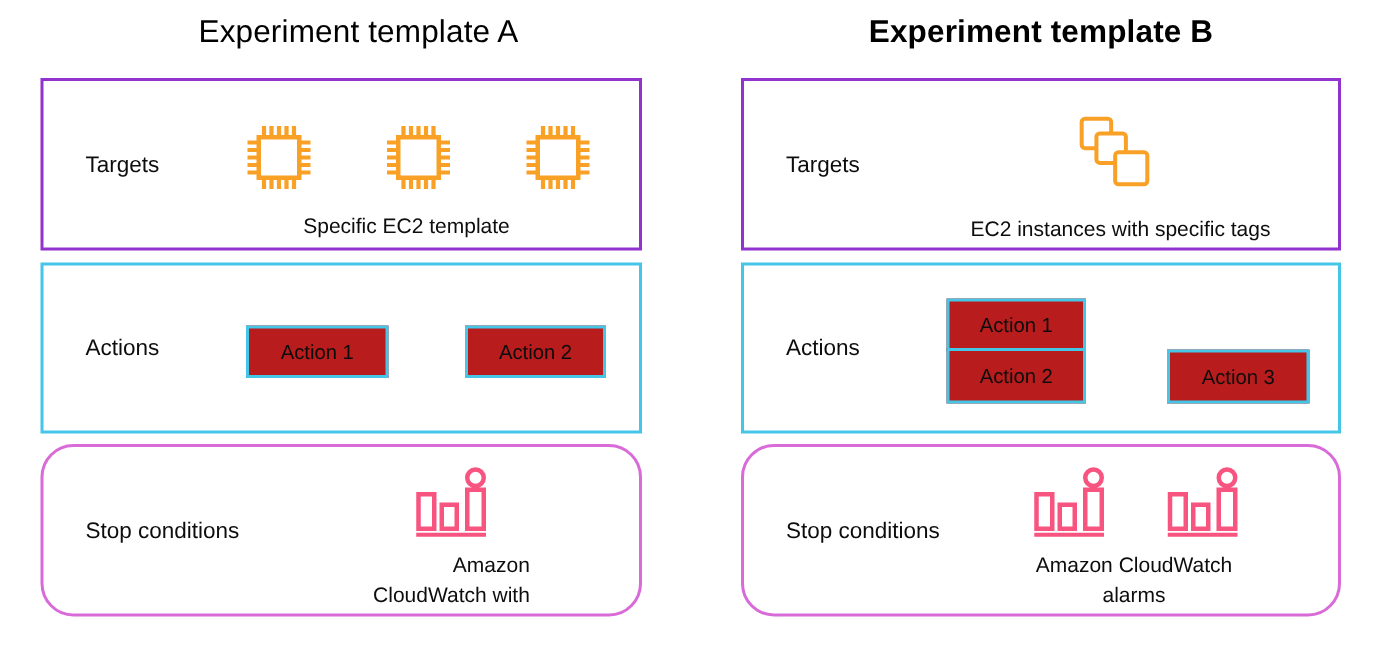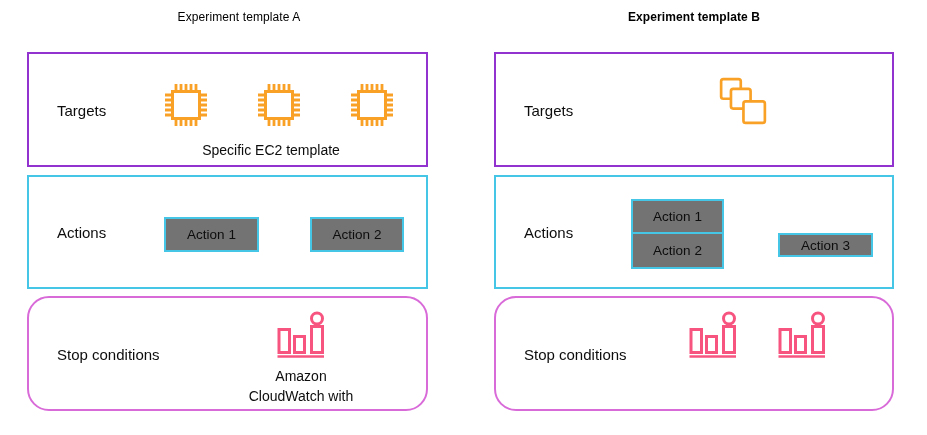--- a/index.html
+++ b/index.html
@@ -17,21 +17,21 @@
     position: relative;
     width: 927px;
     height: 435px;
     background: #ffffff;
     overflow: hidden;
   }
   .tpl-title {
     position: absolute;
     top: 10px;
     transform: translateX(-50%);
-    font-size: 12px;
+    font-size: 21px;
     letter-spacing: 0.1px;
     white-space: nowrap;
     color: #000;
   }
   .box {
     position: absolute;
     background: #fff;
     border: 2px solid;
   }
   .box.targets { border-color: var(--targets-border); }
@@ -52,21 +52,21 @@
     position: absolute;
     transform: translateX(-50%);
     font-size: 14px;
     line-height: 20px;
     text-align: center;
     white-space: nowrap;
   }
   .action-box {
     position: absolute;
     border: 2px solid var(--actions-border);
-    background: #737373;
+    background: #b91c1c;
     display: flex;
     align-items: center;
     justify-content: center;
     font-size: 13.5px;
     white-space: nowrap;
   }
 </style>
 </head>
 <body>
 
@@ -111,46 +111,47 @@
     <span class="icon cw-icon" style="left:248px; top:13px;">
       <svg viewBox="0 0 48 48" width="48" height="48" fill="none" stroke="currentColor">
         <circle cx="40" cy="7.5" r="5.5" stroke-width="3"></circle>
         <rect x="2" y="18.5" width="10.5" height="23" stroke-width="3"></rect>
         <rect x="17.5" y="25.5" width="10" height="16" stroke-width="3"></rect>
         <rect x="34.5" y="15.5" width="11" height="26" stroke-width="3"></rect>
         <line x1="0.5" y1="45.5" x2="47" y2="45.5" stroke-width="2.6"></line>
       </svg>
     </span>
 
-    <div class="caption" style="left:272px; top:68px;">
+    <div class="caption" style="left:272px; top:68px;text-align:right;">
       <span style="display:block;">Amazon</span>
       <span style="display:block;">CloudWatch with</span>
     </div>
   </div>
 
   <div class="tpl-title" style="left:694px;font-weight:bold;">Experiment template B</div>
 
   <div class="box targets" style="left:494px; top:52px; width:400px; height:115px;">
     <div class="box-label">Targets</div>
 
     <span class="icon tags-icon" style="left:222px; top:22px;">
       <svg viewBox="0 0 56 56" width="50" height="50" stroke="currentColor" fill="#ffffff">
         <rect x="3.5" y="3.5" width="22" height="22" rx="2.5" stroke-width="3"></rect>
         <rect x="14.5" y="14.5" width="22" height="22" rx="2.5" stroke-width="3"></rect>
         <rect x="28.5" y="28.5" width="24" height="24" rx="2.5" stroke-width="3"></rect>
       </svg>
     </span>
 
+    <div class="caption" style="left:251px; top:88px;">EC2 instances with specific tags</div>
   </div>
 
   <div class="box actions" style="left:494px; top:175px; width:400px; height:114px;">
     <div class="box-label">Actions</div>
     <div class="action-box" style="left:135px; top:22px; width:93px; height:35px;">Action 1</div>
     <div class="action-box" style="left:135px; top:55px; width:93px; height:37px;">Action 2</div>
-    <div class="action-box" style="left:282px; top:56px; width:95px; height:24px;">Action 3</div>
+    <div class="action-box" style="left:282px; top:56px; width:95px; height:36px;">Action 3</div>
   </div>
 
   <div class="box stop" style="left:494px; top:296px; width:400px; height:115px;">
     <div class="box-label">Stop conditions</div>
 
     <span class="icon cw-icon" style="left:193px; top:13px;">
       <svg viewBox="0 0 48 48" width="48" height="48" fill="none" stroke="currentColor">
         <circle cx="40" cy="7.5" r="5.5" stroke-width="3"></circle>
         <rect x="2" y="18.5" width="10.5" height="23" stroke-width="3"></rect>
         <rect x="17.5" y="25.5" width="10" height="16" stroke-width="3"></rect>
@@ -161,15 +162,19 @@
     <span class="icon cw-icon" style="left:282px; top:13px;">
       <svg viewBox="0 0 48 48" width="48" height="48" fill="none" stroke="currentColor">
         <circle cx="40" cy="7.5" r="5.5" stroke-width="3"></circle>
         <rect x="2" y="18.5" width="10.5" height="23" stroke-width="3"></rect>
         <rect x="17.5" y="25.5" width="10" height="16" stroke-width="3"></rect>
         <rect x="34.5" y="15.5" width="11" height="26" stroke-width="3"></rect>
         <line x1="0.5" y1="45.5" x2="47" y2="45.5" stroke-width="2.6"></line>
       </svg>
     </span>
 
+    <div class="caption" style="left:260px; top:68px;">
+      <span style="display:block;">Amazon CloudWatch</span>
+      <span style="display:block;">alarms</span>
+    </div>
   </div>
 
 </div>
 
 </body></html>

